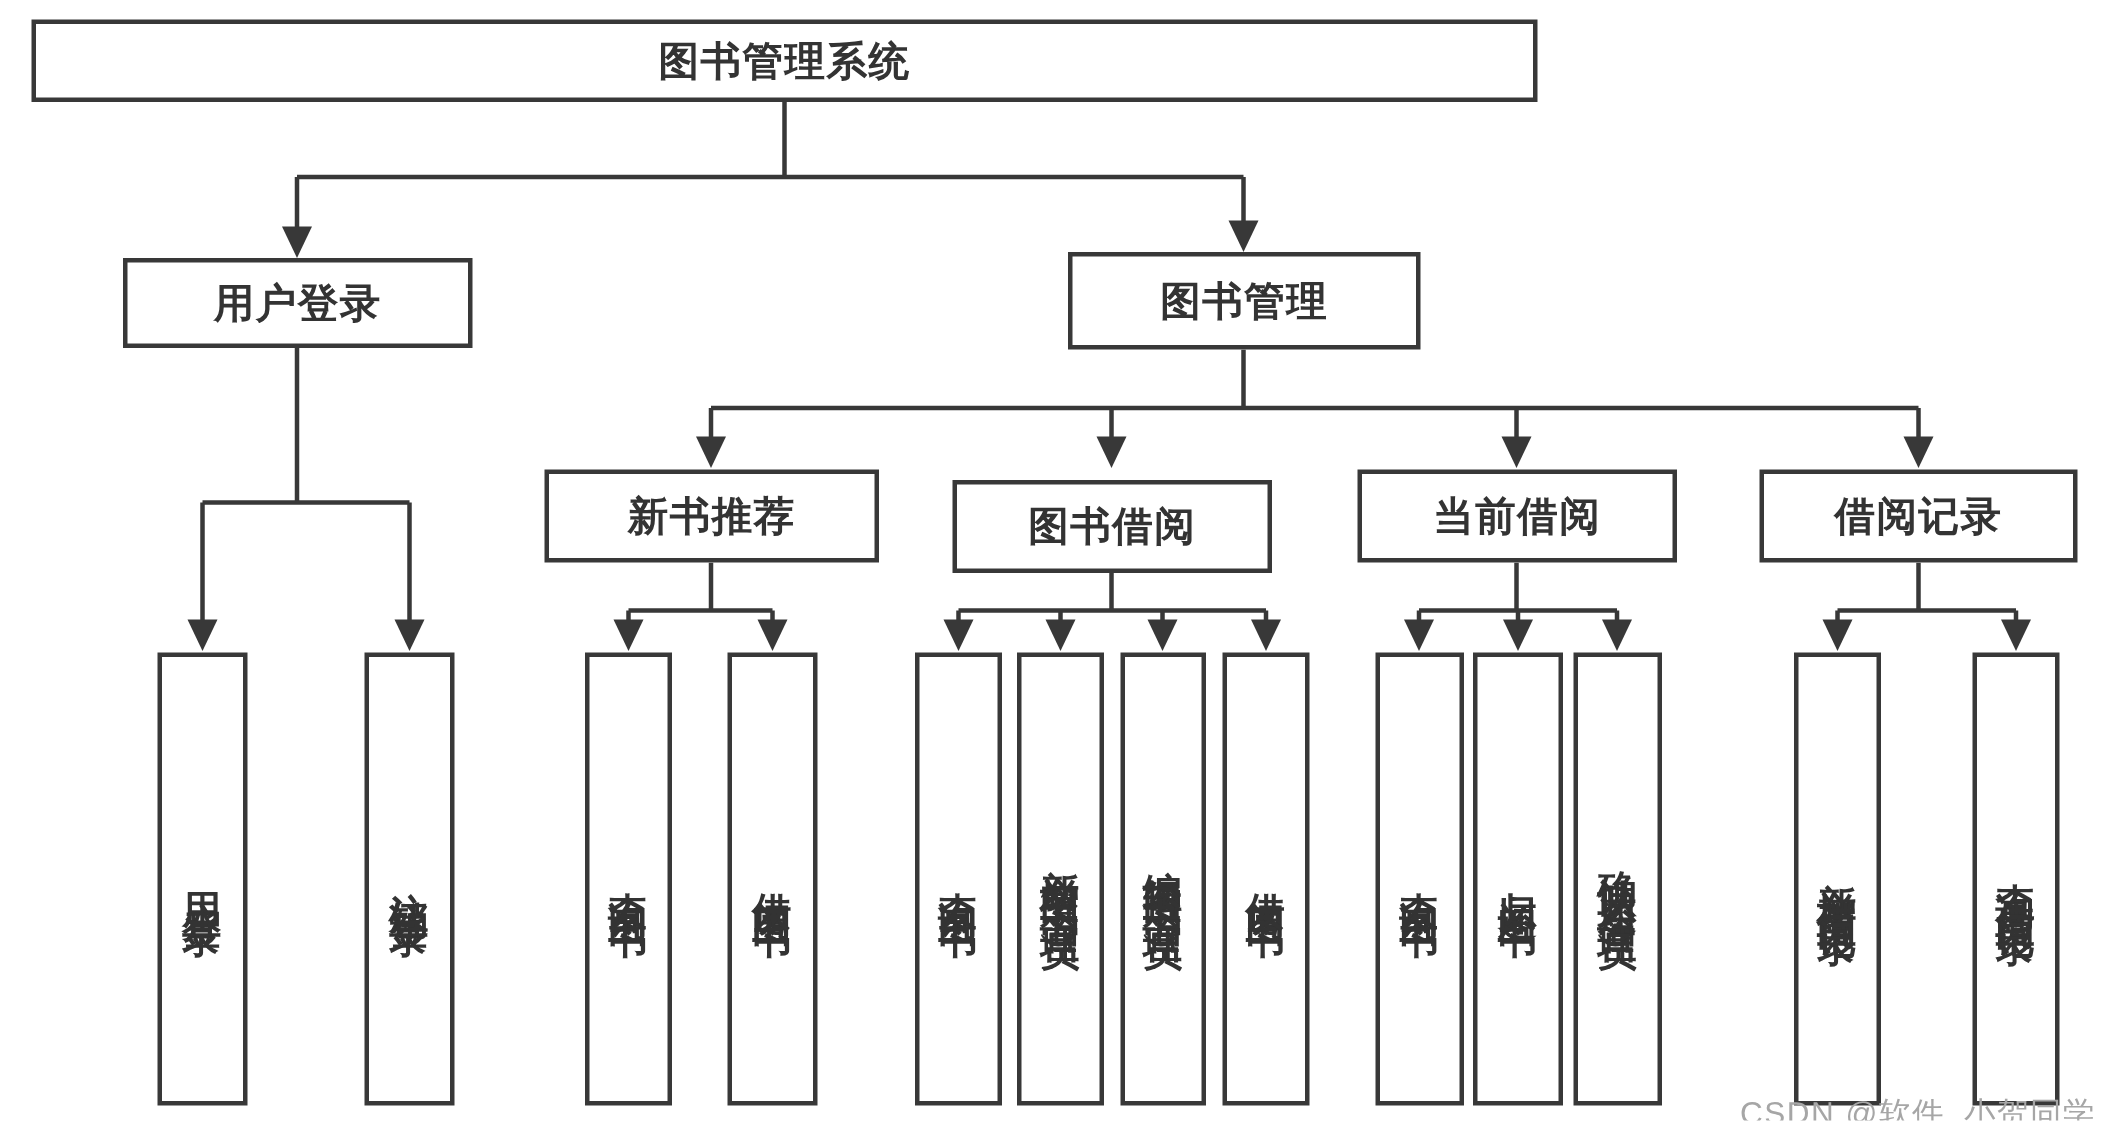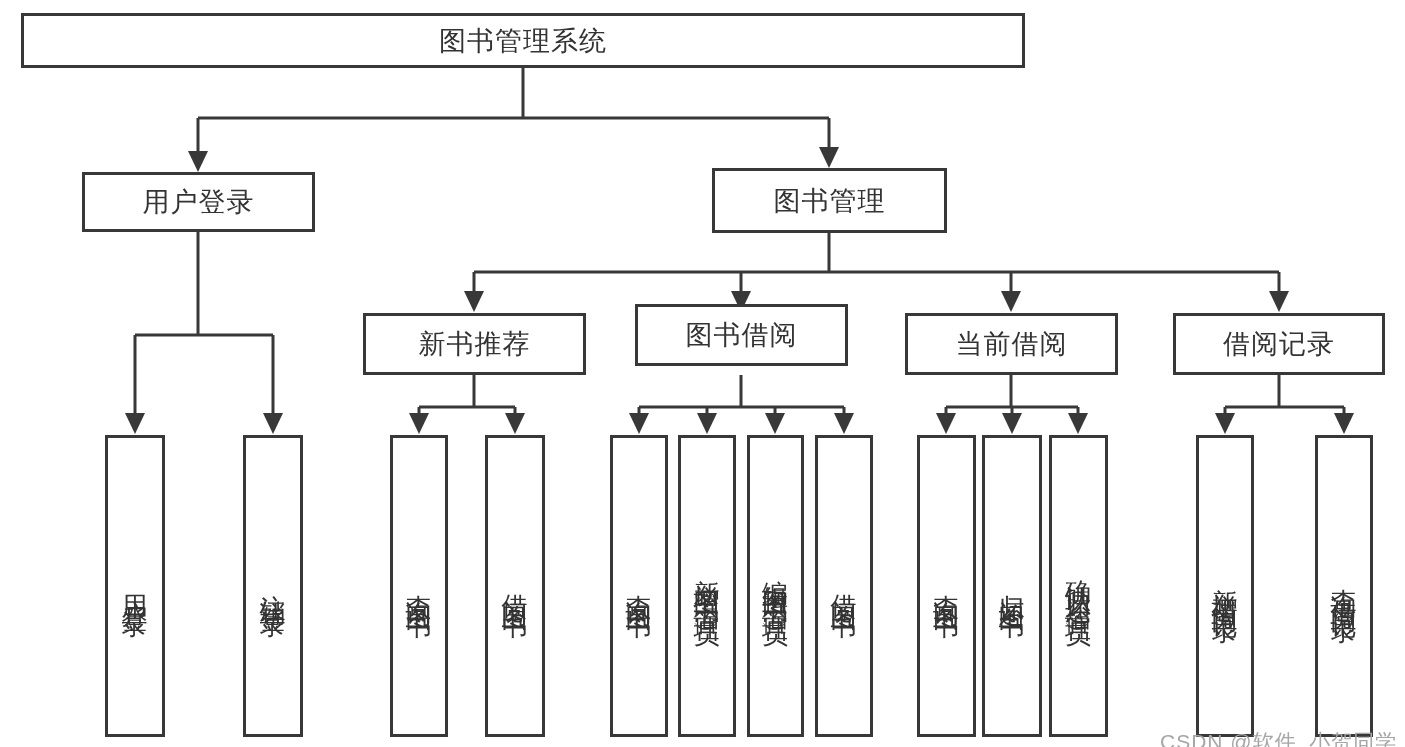--- a/index.html
+++ b/index.html
@@ -39,20 +39,21 @@
     position:absolute;
     box-sizing:border-box;
     background:var(--background,#fff);
     border:3px solid var(--line,#383838);
     color:var(--text,#333);
     display:flex;
     align-items:center;
     justify-content:center;
     z-index:1;
     white-space:nowrap;
+    font-weight:bold;
   }
   .h{
     font-size:27px;
     letter-spacing:1px;
   }
   .v{
     font-size:26px;
     writing-mode:vertical-rl;
     text-orientation:mixed;
     letter-spacing:6px;
@@ -117,21 +118,21 @@
       <polygon points="1334,413 1354,413 1344,434"></polygon>
     </g>
   </svg>
 
   <div class="node h" style="left:21px;top:13px;width:1004px;height:55px">图书管理系统</div>
 
   <div class="node h" style="left:82px;top:172px;width:233px;height:60px">用户登录</div>
   <div class="node h" style="left:712px;top:168px;width:235px;height:65px">图书管理</div>
 
   <div class="node h" style="left:363px;top:313px;width:223px;height:62px">新书推荐</div>
-  <div class="node h" style="left:635px;top:304px;width:213px;height:62px">图书借阅</div>
+  <div class="node h" style="left:635px;top:320px;width:213px;height:62px">图书借阅</div>
   <div class="node h" style="left:1173px;top:313px;width:212px;height:62px">借阅记录</div>
   <div class="node h" style="left:905px;top:313px;width:213px;height:62px">当前借阅</div>
 
   <div class="node v" style="left:105px;top:435px;width:60px;height:302px">用户登录</div>
   <div class="node v" style="left:243px;top:435px;width:60px;height:302px">注销登录</div>
 
   <div class="node v" style="left:390px;top:435px;width:58px;height:302px">查询图书</div>
   <div class="node v" style="left:485px;top:435px;width:60px;height:302px">借阅图书</div>
 
   <div class="node v" style="left:610px;top:435px;width:58px;height:302px">查询图书</div>

